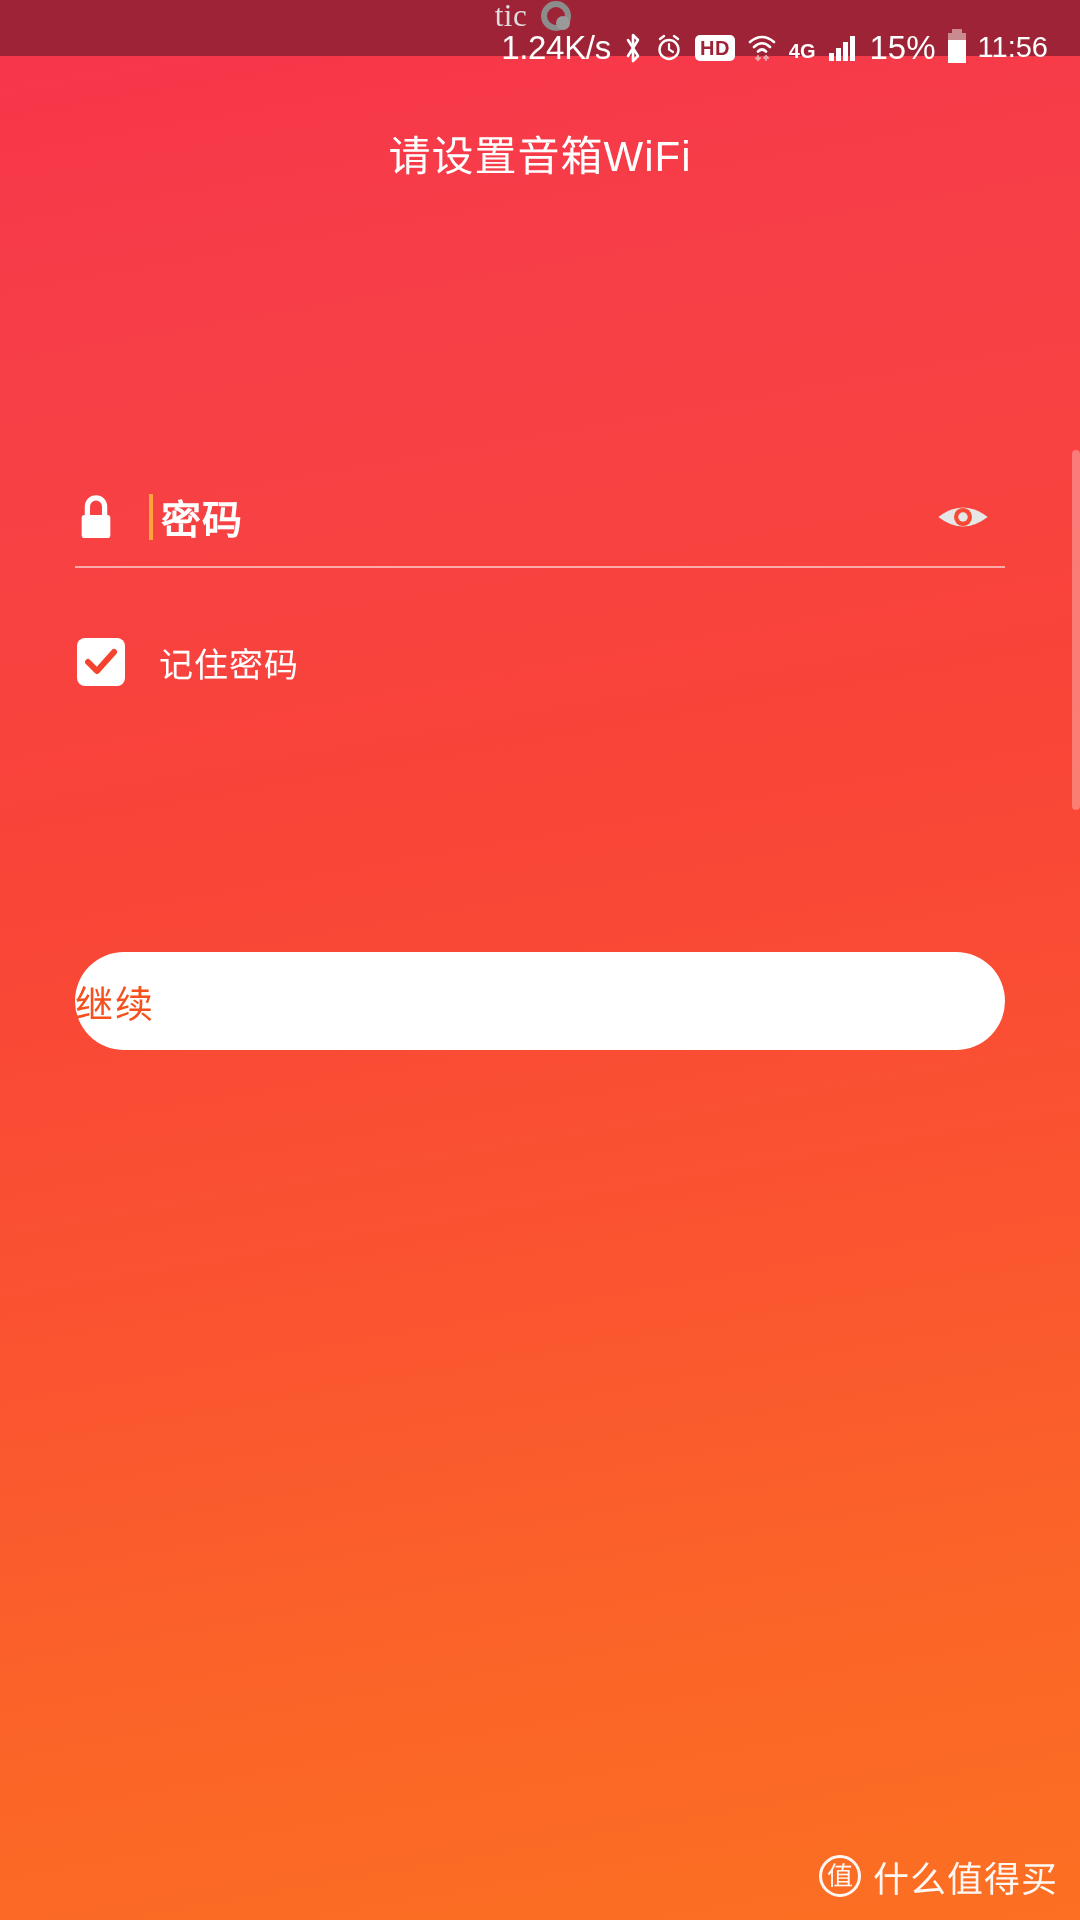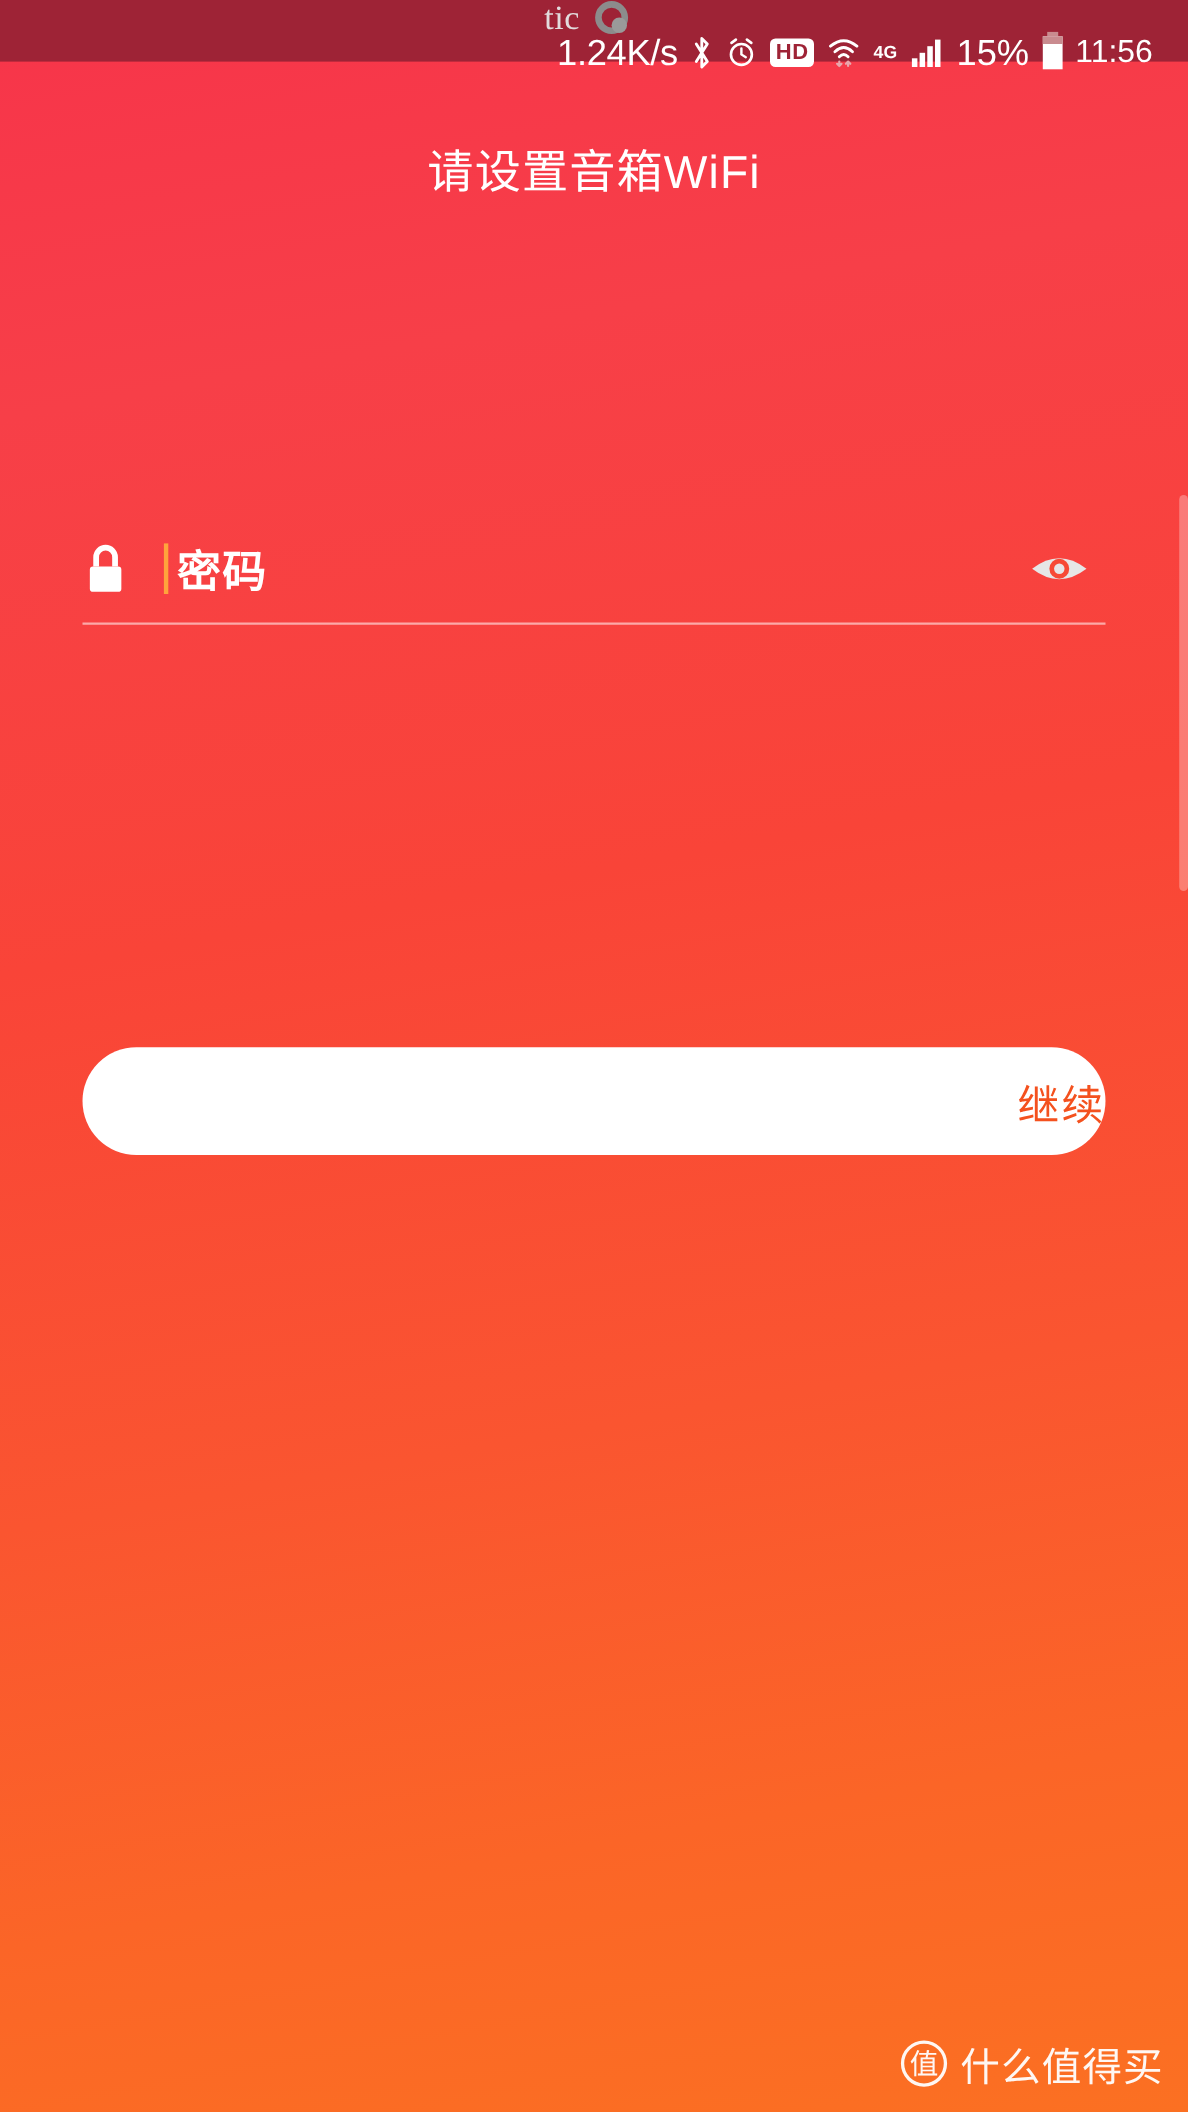--- a/index.html
+++ b/index.html
@@ -86,21 +86,21 @@
     color: #9e2336;
     font-size: 20px;
     font-weight: bold;
     border-radius: 5px;
     padding: 3px 5px;
     line-height: 1;
     letter-spacing: 0.5px;
   }
   .icon-wifi-sb { width: 30px; height: 30px; }
   .net-type {
-    font-size: 16px;
+    font-size: 20px;
     font-weight: bold;
     line-height: 1;
     align-self: flex-start;
     margin-top: 10px;
   }
   .icon-signal { width: 30px; height: 26px; }
   .battery-pct { font-size: 33px; }
   .icon-battery { width: 18px; height: 30px; position: relative; }
   .icon-battery .tip {
     position: absolute;
@@ -222,21 +222,21 @@
     position: absolute;
     top: 952px;
     left: 75px;
     width: 930px;
     height: 98px;
     border-radius: 49px;
     background: #ffffff;
     border: none;
     display: flex;
     align-items: center;
-    justify-content: flex-end;
+    justify-content: flex-start;
     cursor: pointer;
     padding: 0;
     font-family: inherit;
   }
   #continue-label {
     color: #f4511e;
     font-size: 38px;
     letter-spacing: 2px;
   }
 
@@ -367,20 +367,28 @@
       </span>
       <span class="field-action">
         <svg viewBox="0 0 60 40" width="58" height="38">
           <path d="M4 20 Q30 0 56 20 Q30 40 4 20 Z" fill="#e6e6e6"></path>
           <circle cx="30" cy="20" r="9.5" fill="#f74a35"></circle>
           <circle cx="30" cy="20" r="5" fill="#e6e6e6"></circle>
         </svg>
       </span>
     </div>
 
+    <div id="remember-row">
+      <span class="checkbox">
+        <svg viewBox="0 0 34 30" width="34" height="30">
+          <path d="M4 15 L13 24 L30 5" fill="none" stroke="#f4432e" stroke-width="6" stroke-linecap="round" stroke-linejoin="round"></path>
+        </svg>
+      </span>
+      <span id="remember-label">记住密码</span>
+    </div>
   </div>
 
   <button id="continue-button">
     <span id="continue-label">继续</span>
   </button>
 
   <div id="scroll-indicator"></div>
 
   <div id="watermark">
     <span class="wm-logo">值</span>

